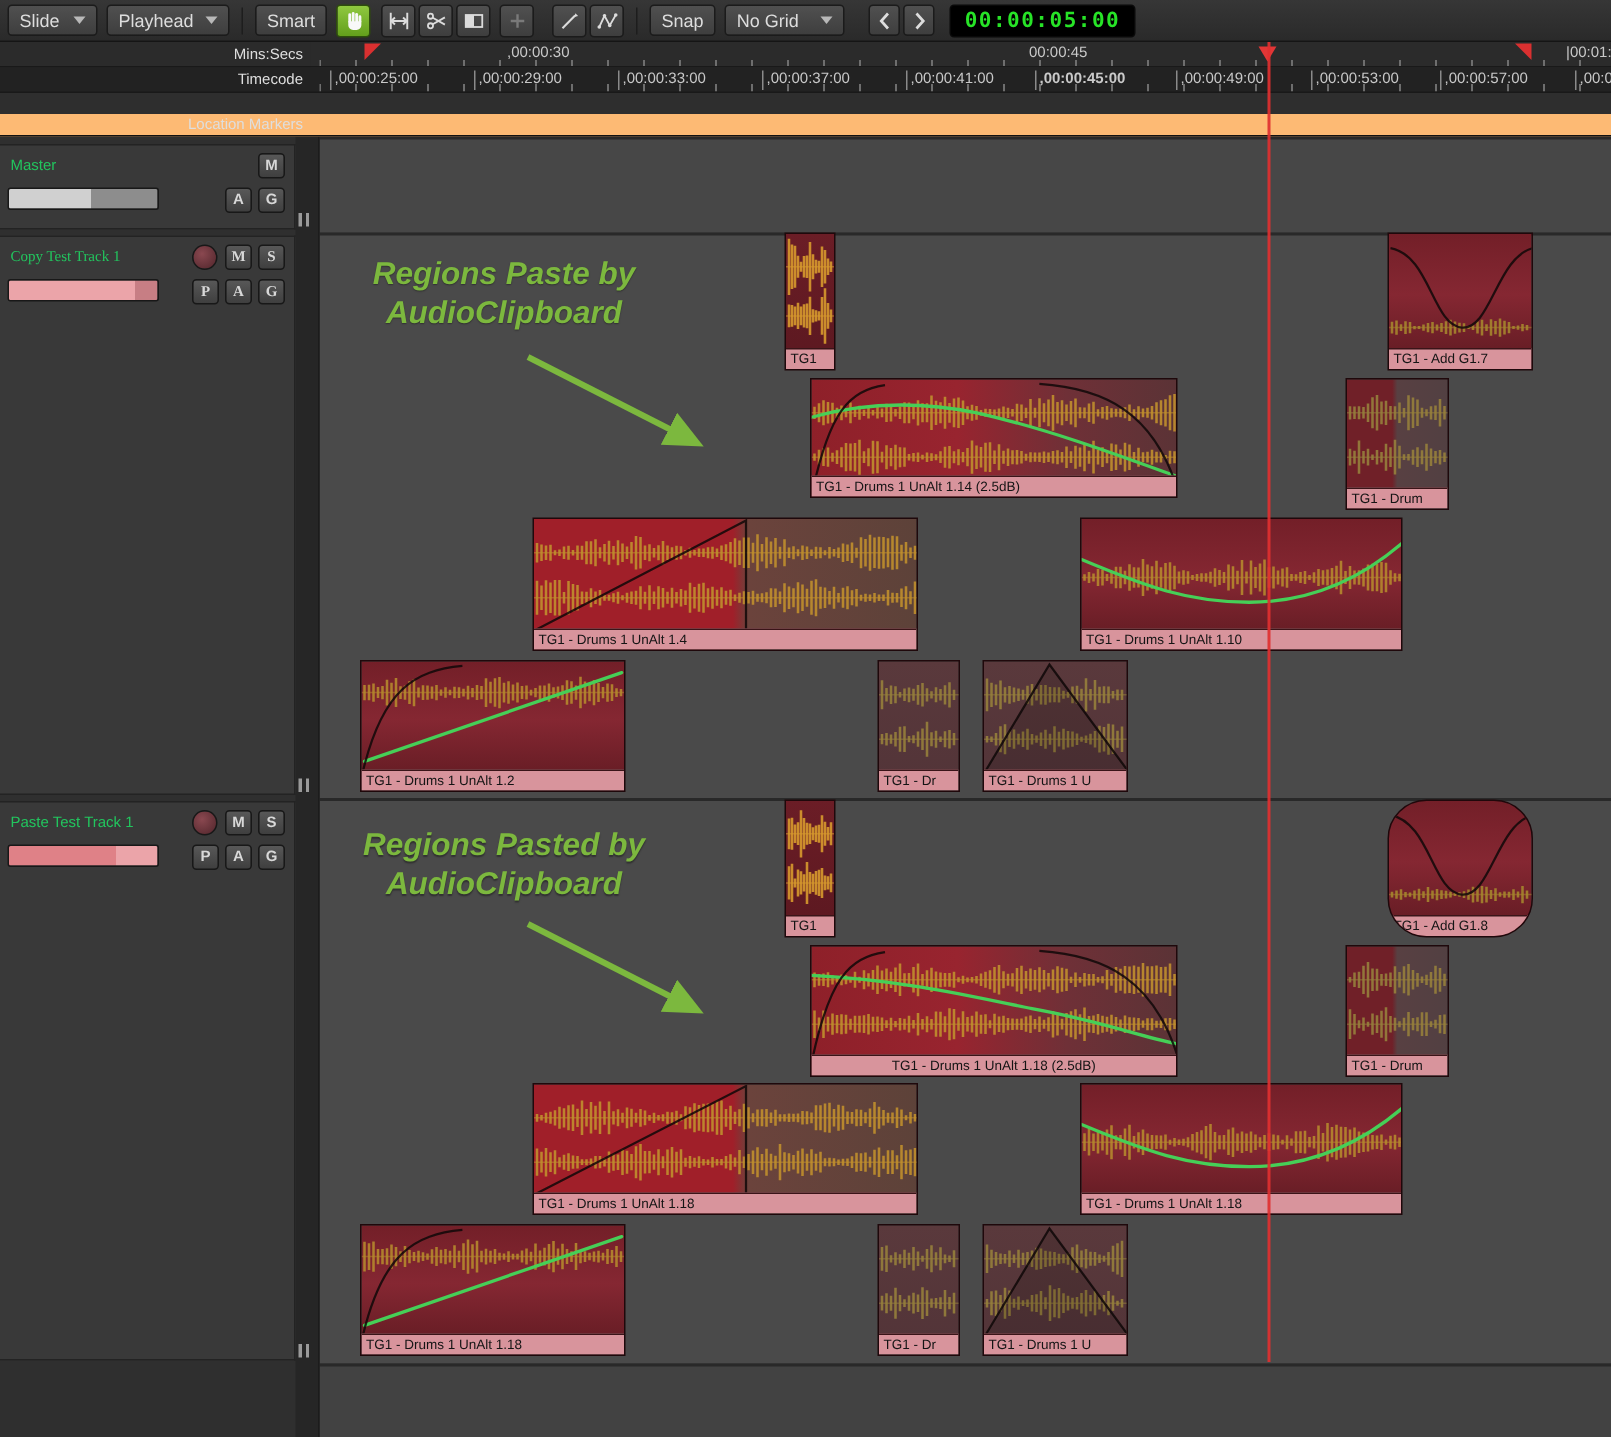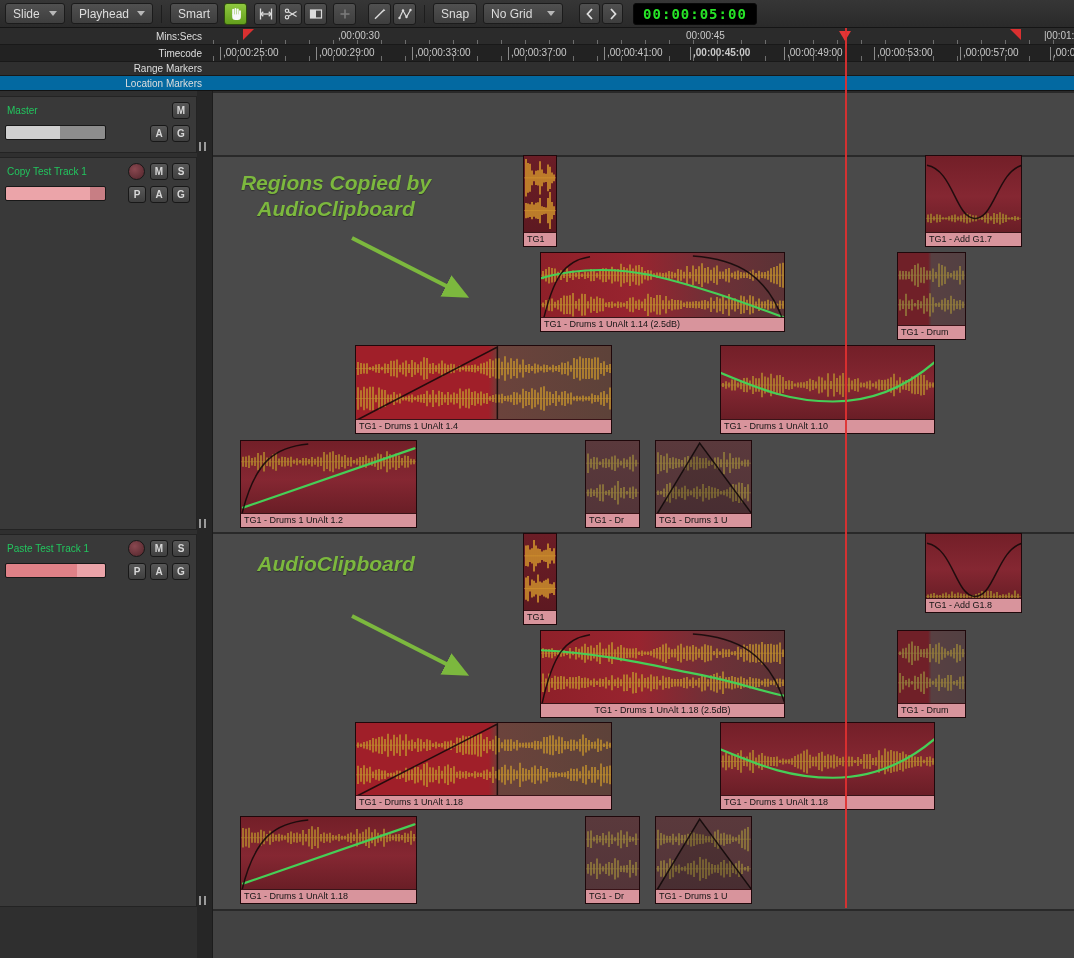--- a/index.html
+++ b/index.html
@@ -20,21 +20,21 @@
   .navgrp{display:flex;gap:2px;margin-left:10px}
   .nav{width:21px;padding:0}
   .clock{height:22px;background:#000;border:1px solid #090909;border-radius:3px;color:#27e427;font-family:"DejaVu Sans Mono",monospace;font-size:14px;font-weight:bold;letter-spacing:1px;display:flex;align-items:center;padding:0 9px;margin-left:4px}
 
   
   #rulers{position:absolute;left:0;top:28px;width:908px;height:63px;z-index:20}
   .rrow{position:absolute;left:0;width:1074px;overflow:hidden;color:#c9c9c9;font-size:10px}
   .r-minsecs{top:0;height:17px;background:#2b2b2b;border-bottom:1px solid #191919}
   .r-timecode{top:17px;height:17px;background:#222;border-bottom:1px solid #191919}
   .r-range{top:34px;height:14px;background:#2f2f2f;border-bottom:1px solid #191919}
-  .r-location{top:48px;height:15px;background:#0369a1;border-bottom:1px solid #121212}
+  .r-location{top:48px;height:15px;background:#fdba74;border-bottom:1px solid #121212}
   .rlabel{position:absolute;left:0;top:0;bottom:0;width:207px;display:flex;align-items:center;justify-content:flex-end;padding-right:5px;color:#dedede;font-size:10px;background:inherit;z-index:2}
   .ticks{position:absolute;left:213px;right:0;bottom:0;height:4px;background:repeating-linear-gradient(90deg,#6e6e6e 0 1px,transparent 1px 24px)}
   .r-timecode .ticks{height:5px}
   .ms-label,.tc-label{position:absolute;top:2px;white-space:nowrap}
   .tc-label{padding-left:2px;border-left:1px solid #8a8a8a;height:13px}
   .marker{position:absolute;top:1px;width:0;height:0;z-index:3}
   .marker.start{border-top:11px solid #da3030;border-right:11px solid transparent}
   .marker.end{border-top:11px solid #da3030;border-left:11px solid transparent}
   .ph-head{position:absolute;top:3px;width:0;height:0;border-left:6px solid transparent;border-right:6px solid transparent;border-top:10px solid #e23636;z-index:3}
 
@@ -198,38 +198,35 @@
         <span class="tc-label" style="left: 316px;">,00:00:29:00</span>
         <span class="tc-label" style="left: 412px;">,00:00:33:00</span>
         <span class="tc-label" style="left: 508px;">,00:00:37:00</span>
         <span class="tc-label" style="left: 604px;">,00:00:41:00</span>
         <span class="tc-label" style="left: 690px; font-weight: bold;">,00:00:45:00</span>
         <span class="tc-label" style="left: 784px;">,00:00:49:00</span>
         <span class="tc-label" style="left: 874px;">,00:00:53:00</span>
         <span class="tc-label" style="left: 960px;">,00:00:57:00</span>
         <span class="tc-label" style="left: 1050px;">,00:0</span>
       </div>
-    <div class="rrow r-range">
-      <span class="rlabel">Range Markers</span>
-    </div>
     <div class="rrow r-location">
       <span class="rlabel">Location Markers</span>
     </div>
   </div>
 
   <div id="playhead" style="left: 845px;"></div>
 <div class="track-hdr" style="top: 96px; height: 57px;">
       <div class="track-name">Master</div>
       <div class="sbtn" style="left: 172px; top: 5px;">M</div>
       <div class="fader gray" style="top: 28px;"></div>
       <div class="sbtn" style="left: 150px; top: 28px;">A</div>
       <div class="sbtn" style="left: 172px; top: 28px;">G</div>
     </div>
     <div class="handle" style="left: 199px; top: 142px;"></div>
-    <div class="track-hdr" style="top: 157px; height: 373px;">
+    <div class="track-hdr" style="top: 157px; height: 373px; font-family: Liberation Serif, serif;">
       <div class="track-name">Copy Test Track 1</div>
       <div class="rec-btn" style="left: 128px; top: 5px;"></div>
       <div class="sbtn" style="left: 150px; top: 5px;">M</div>
       <div class="sbtn" style="left: 172px; top: 5px;">S</div>
       <div class="fader pink" style="top: 28px;"></div>
       <div class="sbtn" style="left: 128px; top: 28px;">P</div>
       <div class="sbtn" style="left: 150px; top: 28px;">A</div>
       <div class="sbtn" style="left: 172px; top: 28px;">G</div>
     </div>
     <div class="handle" style="left: 199px; top: 519px;"></div>
@@ -331,21 +328,21 @@
     </div>
     <div class="region body-burst" style="left: 523px; top: 533px; width: 34px; height: 92px;">
       <svg width="34" height="78">
         <line x1="0" y1="21.840000000000003" x2="34" y2="21.840000000000003" stroke="#d79a2e" stroke-opacity="0.55" stroke-width="1"></line>
         <path d="M2 11.6V32.1M4 11.2V32.5M6 15.6V28.0M8 14.2V29.4M10 6.1V37.6M12 11.4V32.2M14 14.5V29.2M16 15.0V28.7M18 17.5V26.1M20 16.3V27.4M22 15.8V27.9M24 9.5V34.2M26 13.9V29.8M28 17.3V26.4M30 14.2V29.5" stroke="#d79a2e" stroke-width="1.7" stroke-opacity="0.9" fill="none"></path>
         <line x1="0" y1="54.599999999999994" x2="34" y2="54.599999999999994" stroke="#d79a2e" stroke-opacity="0.55" stroke-width="1"></line>
         <path d="M2 43.5V65.7M4 41.9V67.3M6 51.6V57.6M8 45.6V63.6M10 46.8V62.4M12 48.8V60.4M14 40.6V68.6M16 47.4V61.8M18 48.5V60.7M20 46.7V62.5M22 45.8V63.4M24 44.6V64.6M26 49.7V59.5M28 50.2V59.0M30 48.3V60.9" stroke="#d79a2e" stroke-width="1.7" stroke-opacity="0.9" fill="none"></path>
       </svg>
       <div class="rlabelbar">TG1</div>
     </div>
-    <div class="region body-mid" style="left: 925px; top: 533px; width: 97px; height: 80px;">
+    <div class="region body-mid" style="left: 925px; top: 533px; width: 97px; height: 92px; border-radius: 26px;">
       <svg width="97" height="78">
         <line x1="0" y1="62.400000000000006" x2="97" y2="62.400000000000006" stroke="#a5852e" stroke-opacity="0.55" stroke-width="1"></line>
         <path d="M2 60.5V64.3M5 59.7V65.1M8 58.9V65.9M11 60.7V64.1M14 61.0V63.8M17 59.6V65.2M20 58.5V66.3M23 60.2V64.6M26 57.4V67.4M29 59.7V65.1M32 58.6V66.2M35 59.5V65.3M38 59.8V65.0M41 60.5V64.3M44 61.4V63.4M47 60.9V63.9M50 60.1V64.7M53 59.0V65.8M56 57.1V67.7M59 57.7V67.1M62 56.7V68.1M65 57.1V67.7M68 59.4V65.4M71 58.1V66.7M74 60.9V63.9M77 60.3V64.5M80 60.5V64.3M83 58.8V66.0M86 60.4V64.4M89 56.6V68.2M92 59.7V65.1" stroke="#a5852e" stroke-width="1.7" stroke-opacity="0.9" fill="none"></path>
         <path d="M1 9.36 C 27.160000000000004 14.04 29.099999999999998 60.84 48.5 62.400000000000006 C 67.89999999999999 63.959999999999994 71.78 15.600000000000001 96 9.36" stroke="rgba(15,8,8,0.85)" stroke-width="1.5" fill="none"></path>
       </svg>
       <div class="rlabelbar">TG1 - Add G1.8</div>
     </div>
     <div class="region body-bright" style="left: 540px; top: 630px; width: 245px; height: 88px; text-align: center;">
       <svg width="245" height="74">
         <line x1="0" y1="22.2" x2="245" y2="22.2" stroke="#c08f2e" stroke-opacity="0.55" stroke-width="1"></line>
@@ -408,32 +405,33 @@
         <line x1="0" y1="22.2" x2="97" y2="22.2" stroke="#96803c" stroke-opacity="0.55" stroke-width="1"></line>
         <path d="M2 12.7V31.7M5 16.1V28.3M8 17.6V26.8M11 18.7V25.7M14 19.0V25.4M17 16.7V27.7M20 19.4V25.0M23 16.2V28.2M26 18.1V26.3M29 17.7V26.7M32 16.7V27.7M35 14.9V29.5M38 15.4V29.0M41 16.8V27.6M44 17.3V27.1M47 17.6V26.8M50 18.9V25.5M53 19.2V25.2M56 18.3V26.1M59 14.5V29.9M62 12.7V31.7M65 16.6V27.8M68 15.7V28.7M71 17.5V26.9M74 17.6V26.8M77 19.4V25.0M80 20.2V24.2M83 17.7V26.7M86 13.5V30.9M89 11.8V32.6M92 10.1V34.3" stroke="#96803c" stroke-width="1.7" stroke-opacity="0.9" fill="none"></path>
         <line x1="0" y1="51.8" x2="97" y2="51.8" stroke="#96803c" stroke-opacity="0.55" stroke-width="1"></line>
         <path d="M2 49.0V54.6M5 43.8V59.8M8 43.3V60.3M11 46.3V57.3M14 41.5V62.1M17 43.3V60.3M20 48.8V54.8M23 47.4V56.2M26 49.9V53.7M29 49.3V54.3M32 46.3V57.3M35 45.9V57.7M38 43.7V59.9M41 47.8V55.8M44 39.9V63.7M47 42.5V61.1M50 41.7V61.9M53 45.2V58.4M56 46.9V56.7M59 48.1V55.5M62 47.6V56.0M65 45.0V58.6M68 43.0V60.6M71 46.4V57.2M74 43.7V59.9M77 47.6V56.0M80 46.3V57.3M83 43.7V59.9M86 46.7V56.9M89 50.1V53.5M92 49.0V54.6" stroke="#96803c" stroke-width="1.7" stroke-opacity="0.9" fill="none"></path>
         <path d="M1 73 L 43.65 2 L 96 73" stroke="rgba(15,8,8,0.85)" stroke-width="1.5" fill="none"></path>
         <path d="M1 73 L 43.65 2 L 96 73 Z" fill="rgba(0,0,0,0.12)"></path>
       </svg>
       <div class="rlabelbar">TG1 - Drums 1 U</div>
     </div>
     <div class="anno" style="left: 222px; top: 170px;">
-      <div>Regions Copied by</div>
+      <div>Regions Paste by</div>
       <div>AudioClipboard</div>
     </div>
     <svg class="anno-arrow" width="126" height="72" style="left: 344px; top: 230px;">
       <defs>
         <marker id="ah0" markerWidth="7" markerHeight="7" refX="4.5" refY="3" orient="auto">
           <path d="M0,0 L6.5,3 L0,6 z" fill="#7cb83e"></path>
         </marker>
       </defs>
       <line x1="8" y1="8" x2="118" y2="64" stroke="#7cb83e" stroke-width="4" marker-end="url(#ah0)"></line>
     </svg>
     <div class="anno" style="left: 222px; top: 551px;">
+      <div>Regions Pasted by</div>
       <div>AudioClipboard</div>
     </div>
     <svg class="anno-arrow" width="126" height="72" style="left: 344px; top: 608px;">
       <defs>
         <marker id="ah1" markerWidth="7" markerHeight="7" refX="4.5" refY="3" orient="auto">
           <path d="M0,0 L6.5,3 L0,6 z" fill="#7cb83e"></path>
         </marker>
       </defs>
       <line x1="8" y1="8" x2="118" y2="64" stroke="#7cb83e" stroke-width="4" marker-end="url(#ah1)"></line>
     </svg>

